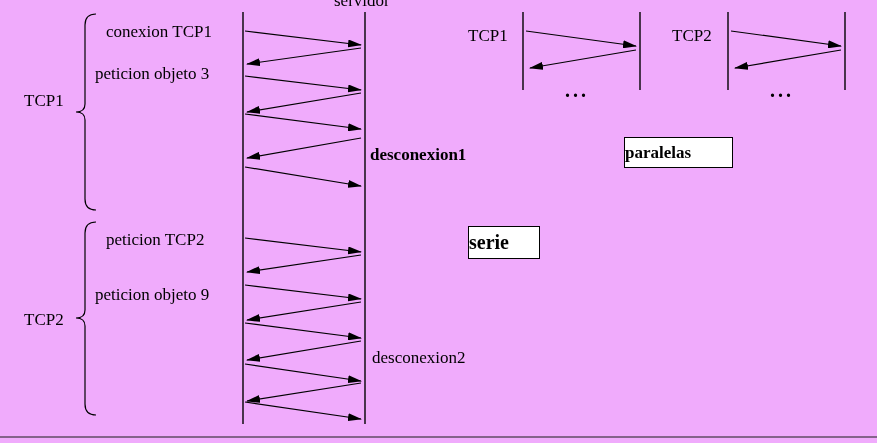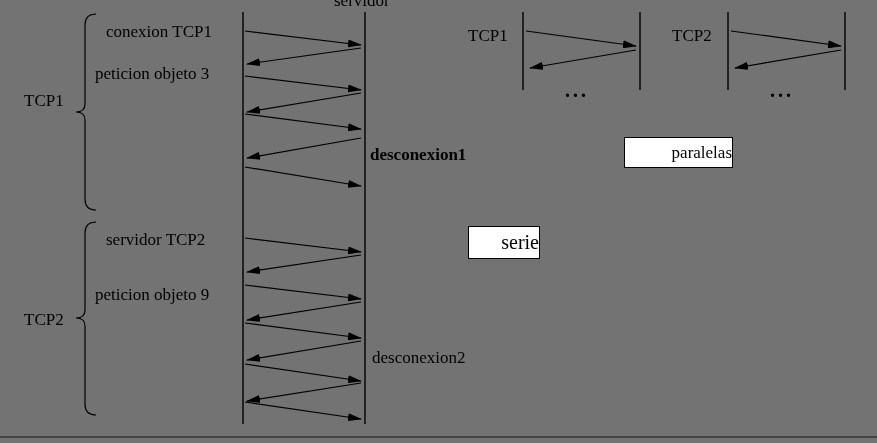--- a/index.html
+++ b/index.html
@@ -1,20 +1,20 @@
 <!DOCTYPE html>
 <html><head>
 <meta charset="utf-8">
 <style>
   html, body { margin: 0; padding: 0; background: #ffffff; }
   .page {
     position: relative;
     width: 877px;
     height: 443px;
-    background: #737373;
+    background: #f0abfc;
     overflow: hidden;
     font-family: "Liberation Serif", serif;
     color: #000000;
   }
   svg.canvas { position: absolute; left: 0; top: 0; width: 877px; height: 443px; }
   .dline  { stroke: #000000; stroke-width: 1.4; }
   .darrow { stroke: #000000; stroke-width: 1.2; }
   .brace  { stroke: #000000; stroke-width: 1.2; fill: none; }
   .brule  { stroke: #1a1a1a; stroke-width: 1; }
 
@@ -41,21 +41,22 @@
   }
   .ellipsis-tcp1 { left: 565px; top: 80px; }
   .ellipsis-tcp2 { left: 770px; top: 80px; }
 
   .box {
     position: absolute;
     border: 1px solid #000000;
     background: #ffffff;
     display: flex;
     align-items: center;
-    justify-content: flex-end;
+    justify-content: flex-start;
+    font-weight: bold;
   }
   .serie-box     { left: 420px; top: 226px; width: 70px;  height: 31px; font-size: 20px; margin-left: 48px; }
   .paralelas-box { left: 624px; top: 137px; width: 107px; height: 29px; font-size: 17px; }
 </style>
 </head>
 <body>
 
 <div class="page">
 
   <svg class="canvas" viewBox="0 0 877 443" xmlns="http://www.w3.org/2000/svg">
@@ -97,21 +98,21 @@
 
   <div class="lbl lbl-servidor">servidor</div>
 
   <div class="lbl lbl-tcp1-side">TCP1</div>
   <div class="lbl lbl-tcp2-side">TCP2</div>
 
   <div class="lbl lbl-conexion-tcp1">conexion TCP1</div>
   <div class="lbl lbl-peticion-obj1">peticion objeto 3</div>
   <div class="lbl lbl-desconexion1">desconexion1</div>
 
-  <div class="lbl lbl-conexion-tcp2">servidor TCP2</div>
+  <div class="lbl lbl-conexion-tcp2">peticion TCP2</div>
   <div class="lbl lbl-peticion-obj2">peticion objeto 9</div>
   <div class="lbl lbl-desconexion2">desconexion2</div>
 
   <div class="lbl lbl-mini-tcp1">TCP1</div>
   <div class="lbl lbl-mini-tcp2">TCP2</div>
 
   <div class="ellipsis ellipsis-tcp1">...</div>
   <div class="ellipsis ellipsis-tcp2">...</div>
 
   <div class="box serie-box">

